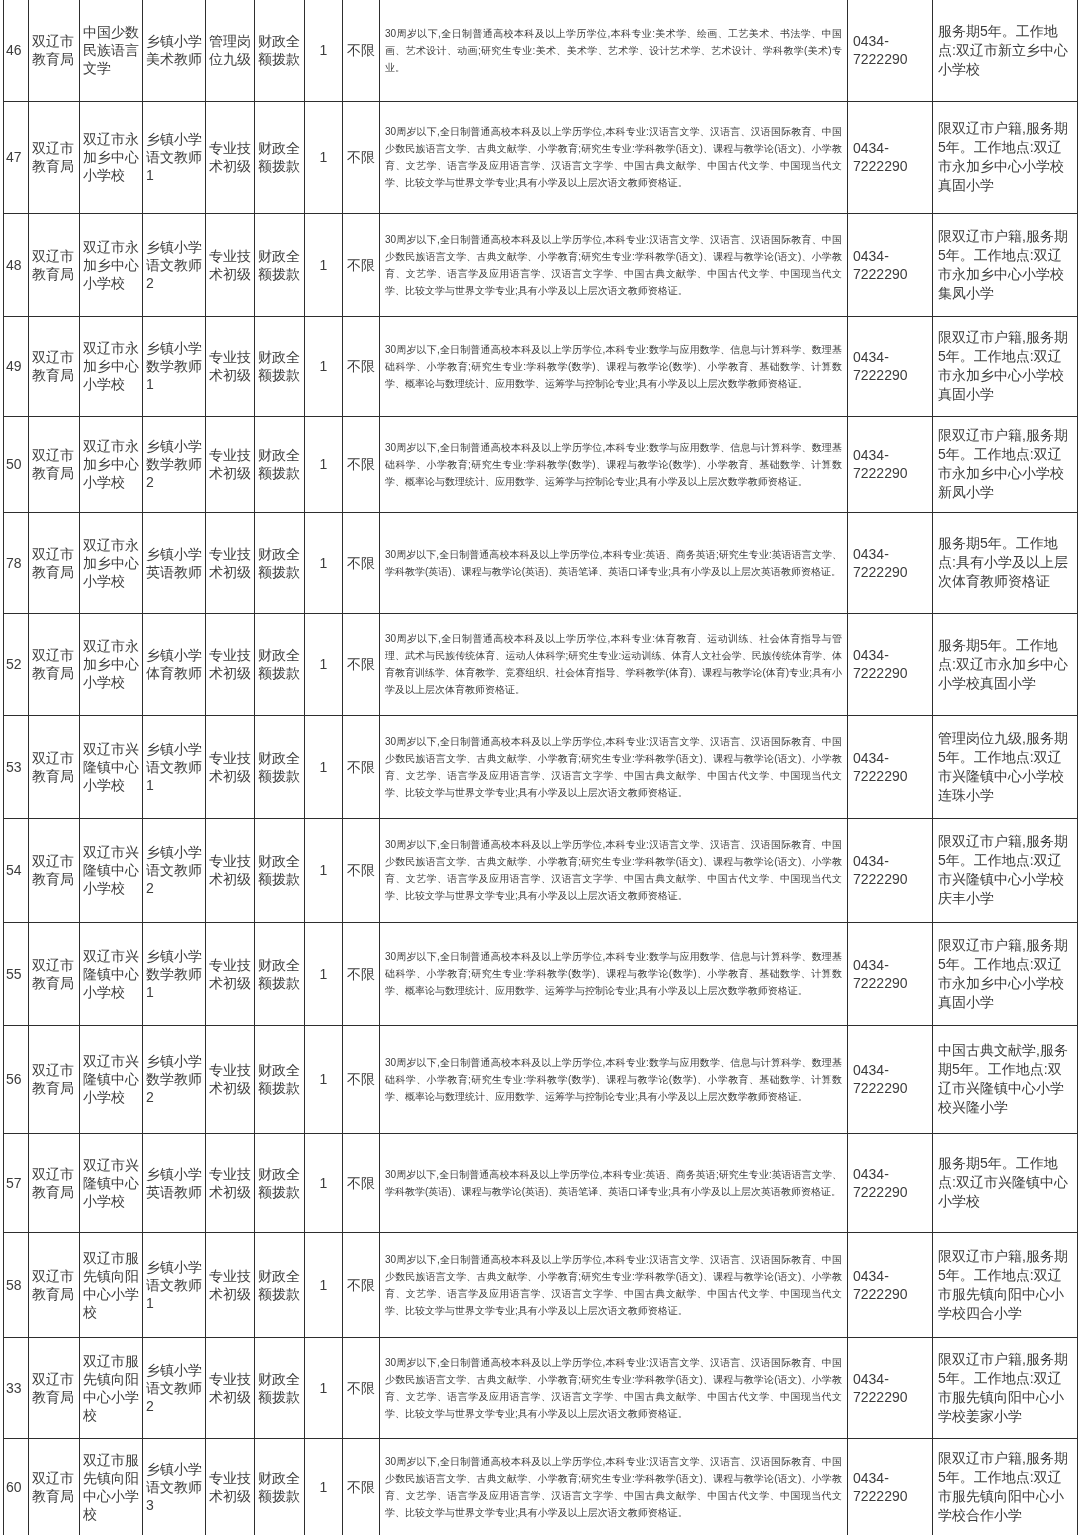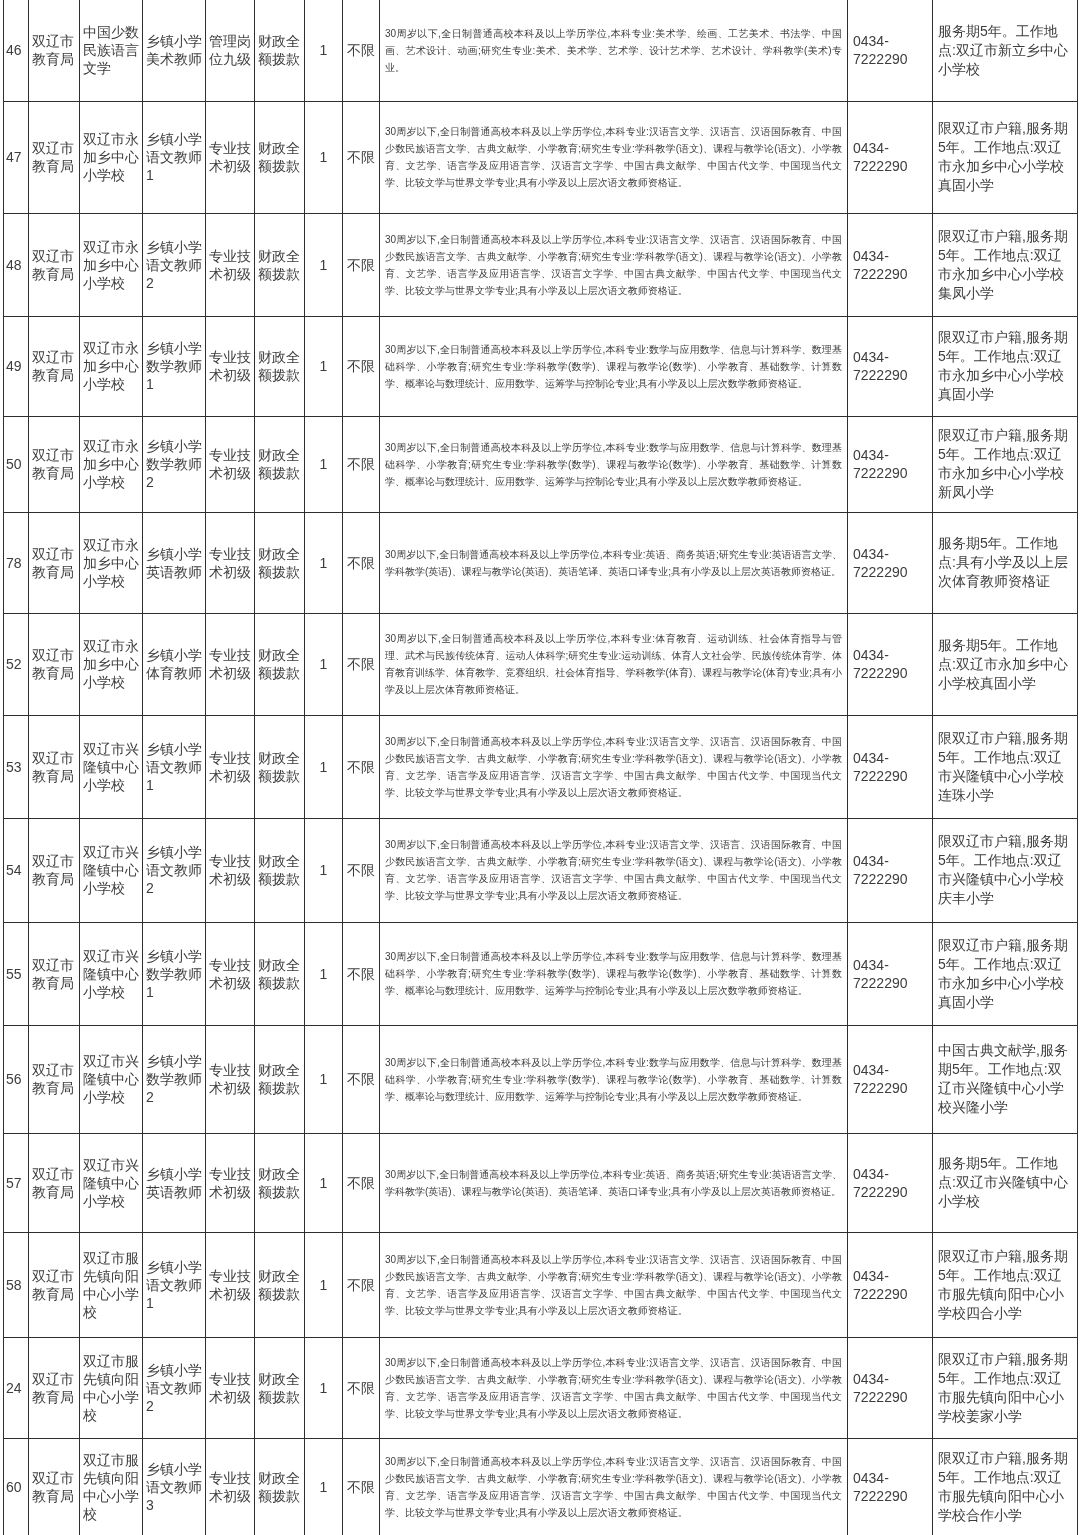--- a/index.html
+++ b/index.html
@@ -165,21 +165,21 @@
         <td class="c0">53</td>
         <td class="c1">双辽市教育局</td>
         <td class="c2">双辽市兴隆镇中心小学校</td>
         <td class="c3">乡镇小学语文教师1</td>
         <td class="c4">专业技术初级</td>
         <td class="c5">财政全额拨款</td>
         <td class="c6">1</td>
         <td class="c7">不限</td>
         <td class="c8">30周岁以下,全日制普通高校本科及以上学历学位,本科专业:汉语言文学、汉语言、汉语国际教育、中国少数民族语言文学、古典文献学、小学教育;研究生专业:学科教学(语文)、课程与教学论(语文)、小学教育、文艺学、语言学及应用语言学、汉语言文字学、中国古典文献学、中国古代文学、中国现当代文学、比较文学与世界文学专业;具有小学及以上层次语文教师资格证。</td>
         <td class="c9">0434-7222290</td>
-        <td class="c10">限双辽市户籍,服务期5年。工作地点:双辽市兴隆镇中心小学校连珠小学</td>
+        <td class="c10">管理岗位九级,服务期5年。工作地点:双辽市兴隆镇中心小学校连珠小学</td>
       </tr>
       <tr>
         <td class="c0">54</td>
         <td class="c1">双辽市教育局</td>
         <td class="c2">双辽市兴隆镇中心小学校</td>
         <td class="c3">乡镇小学语文教师2</td>
         <td class="c4">专业技术初级</td>
         <td class="c5">财政全额拨款</td>
         <td class="c6">1</td>
         <td class="c7">不限</td>
@@ -233,21 +233,21 @@
         <td class="c3">乡镇小学语文教师1</td>
         <td class="c4">专业技术初级</td>
         <td class="c5">财政全额拨款</td>
         <td class="c6">1</td>
         <td class="c7">不限</td>
         <td class="c8">30周岁以下,全日制普通高校本科及以上学历学位,本科专业:汉语言文学、汉语言、汉语国际教育、中国少数民族语言文学、古典文献学、小学教育;研究生专业:学科教学(语文)、课程与教学论(语文)、小学教育、文艺学、语言学及应用语言学、汉语言文字学、中国古典文献学、中国古代文学、中国现当代文学、比较文学与世界文学专业;具有小学及以上层次语文教师资格证。</td>
         <td class="c9">0434-7222290</td>
         <td class="c10">限双辽市户籍,服务期5年。工作地点:双辽市服先镇向阳中心小学校四合小学</td>
       </tr>
       <tr>
-        <td class="c0">24</td>
+        <td class="c0">33</td>
         <td class="c1">双辽市教育局</td>
         <td class="c2">双辽市服先镇向阳中心小学校</td>
         <td class="c3">乡镇小学语文教师2</td>
         <td class="c4">专业技术初级</td>
         <td class="c5">财政全额拨款</td>
         <td class="c6">1</td>
         <td class="c7">不限</td>
         <td class="c8">30周岁以下,全日制普通高校本科及以上学历学位,本科专业:汉语言文学、汉语言、汉语国际教育、中国少数民族语言文学、古典文献学、小学教育;研究生专业:学科教学(语文)、课程与教学论(语文)、小学教育、文艺学、语言学及应用语言学、汉语言文字学、中国古典文献学、中国古代文学、中国现当代文学、比较文学与世界文学专业;具有小学及以上层次语文教师资格证。</td>
         <td class="c9">0434-7222290</td>
         <td class="c10">限双辽市户籍,服务期5年。工作地点:双辽市服先镇向阳中心小学校姜家小学</td>

